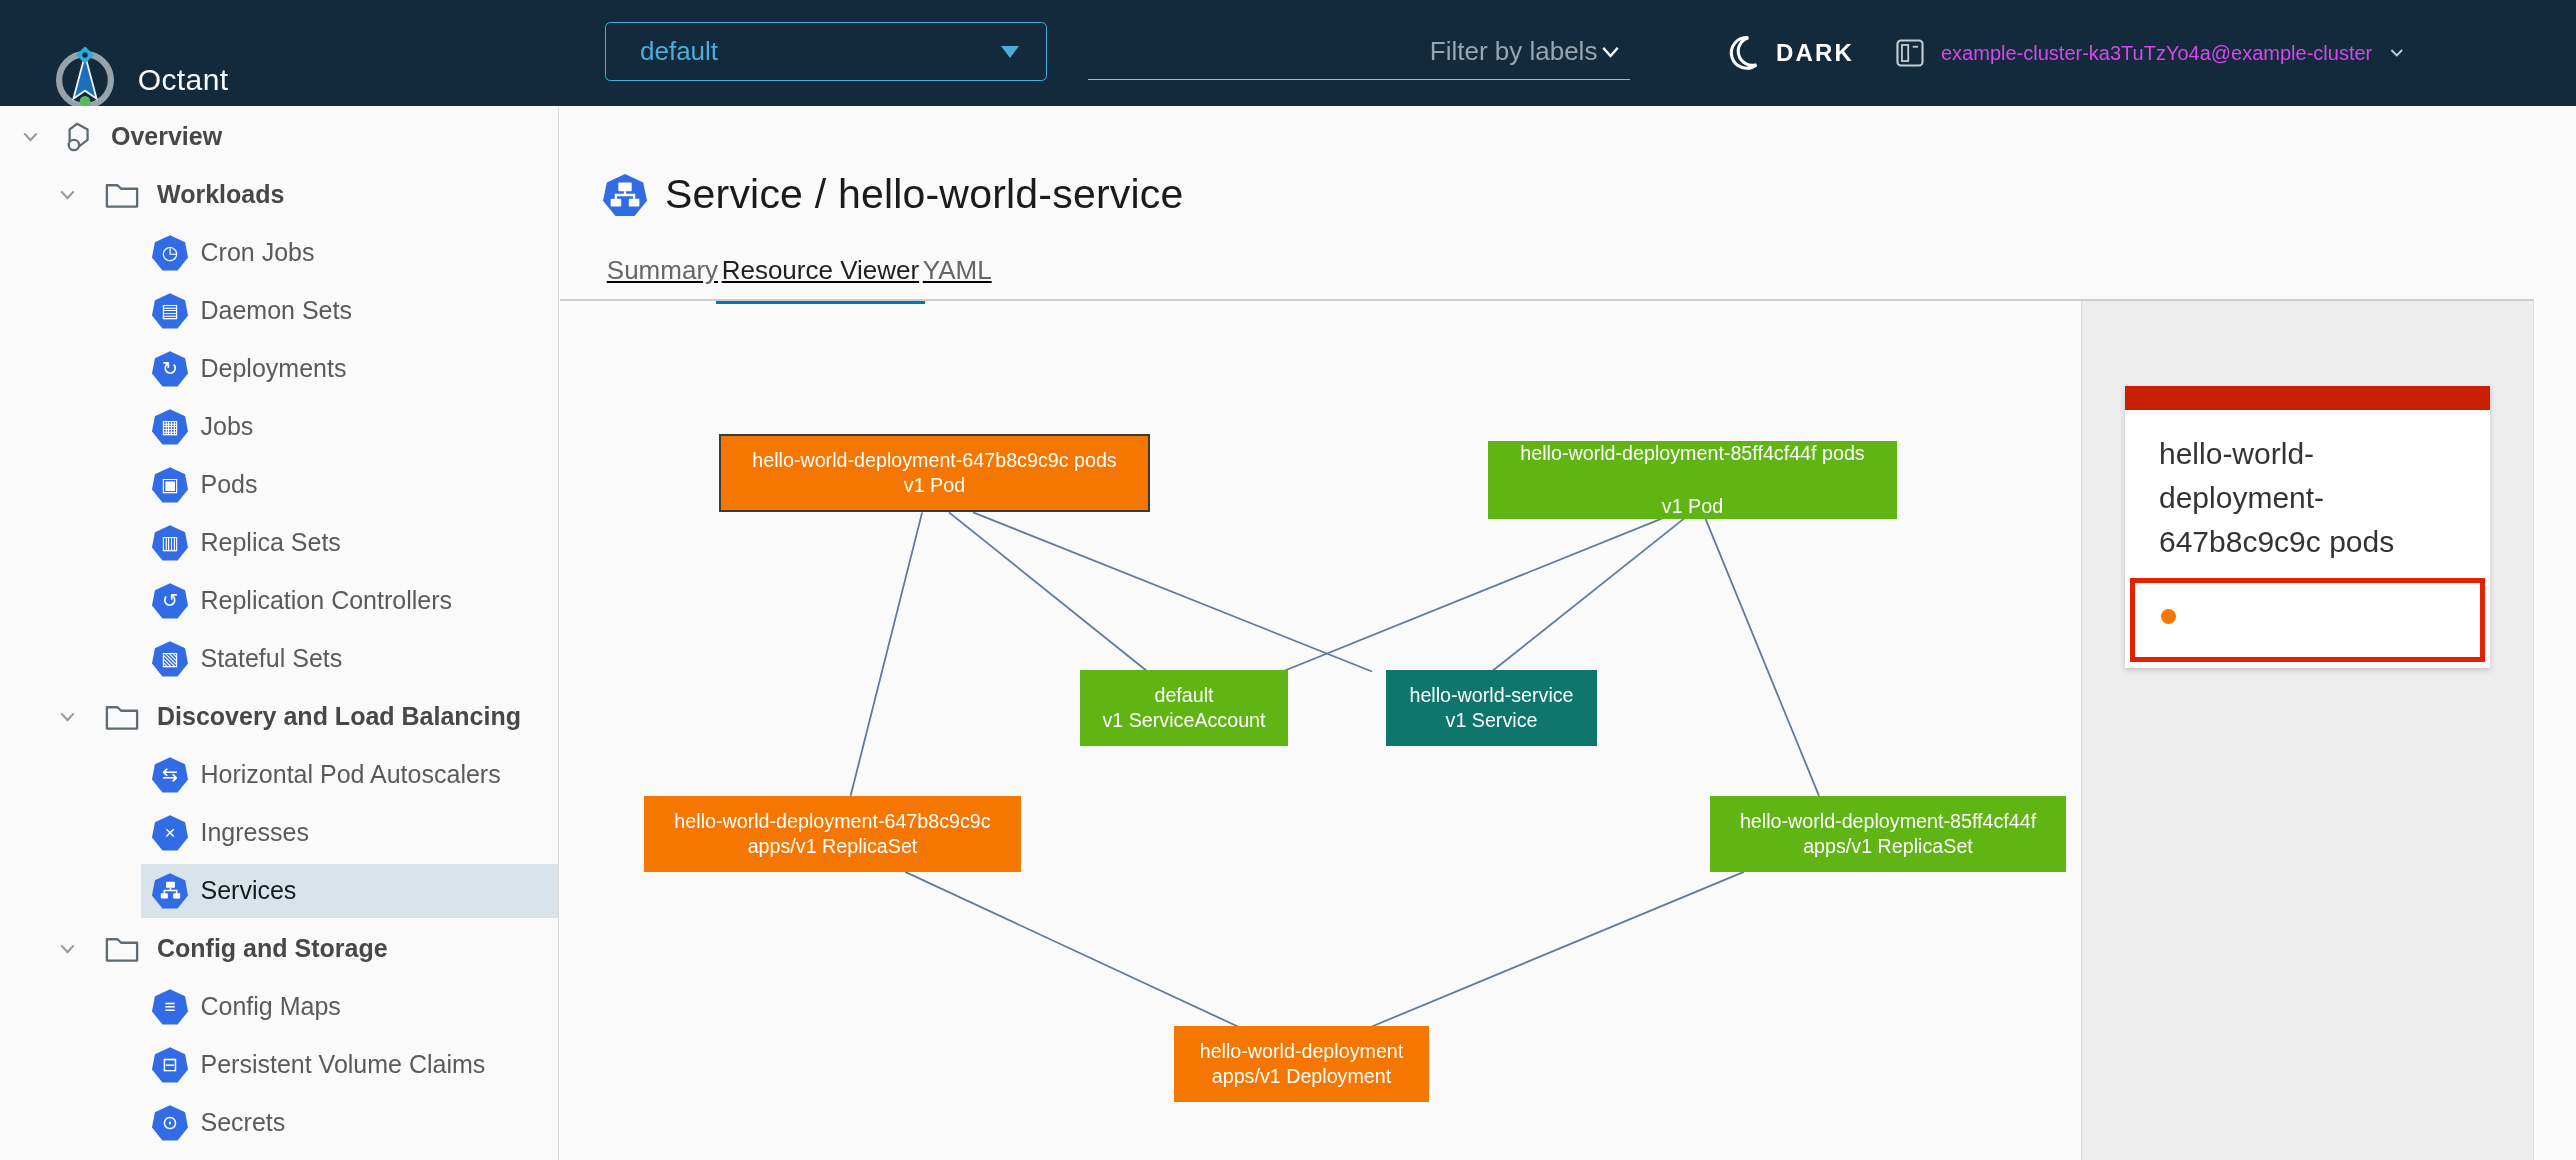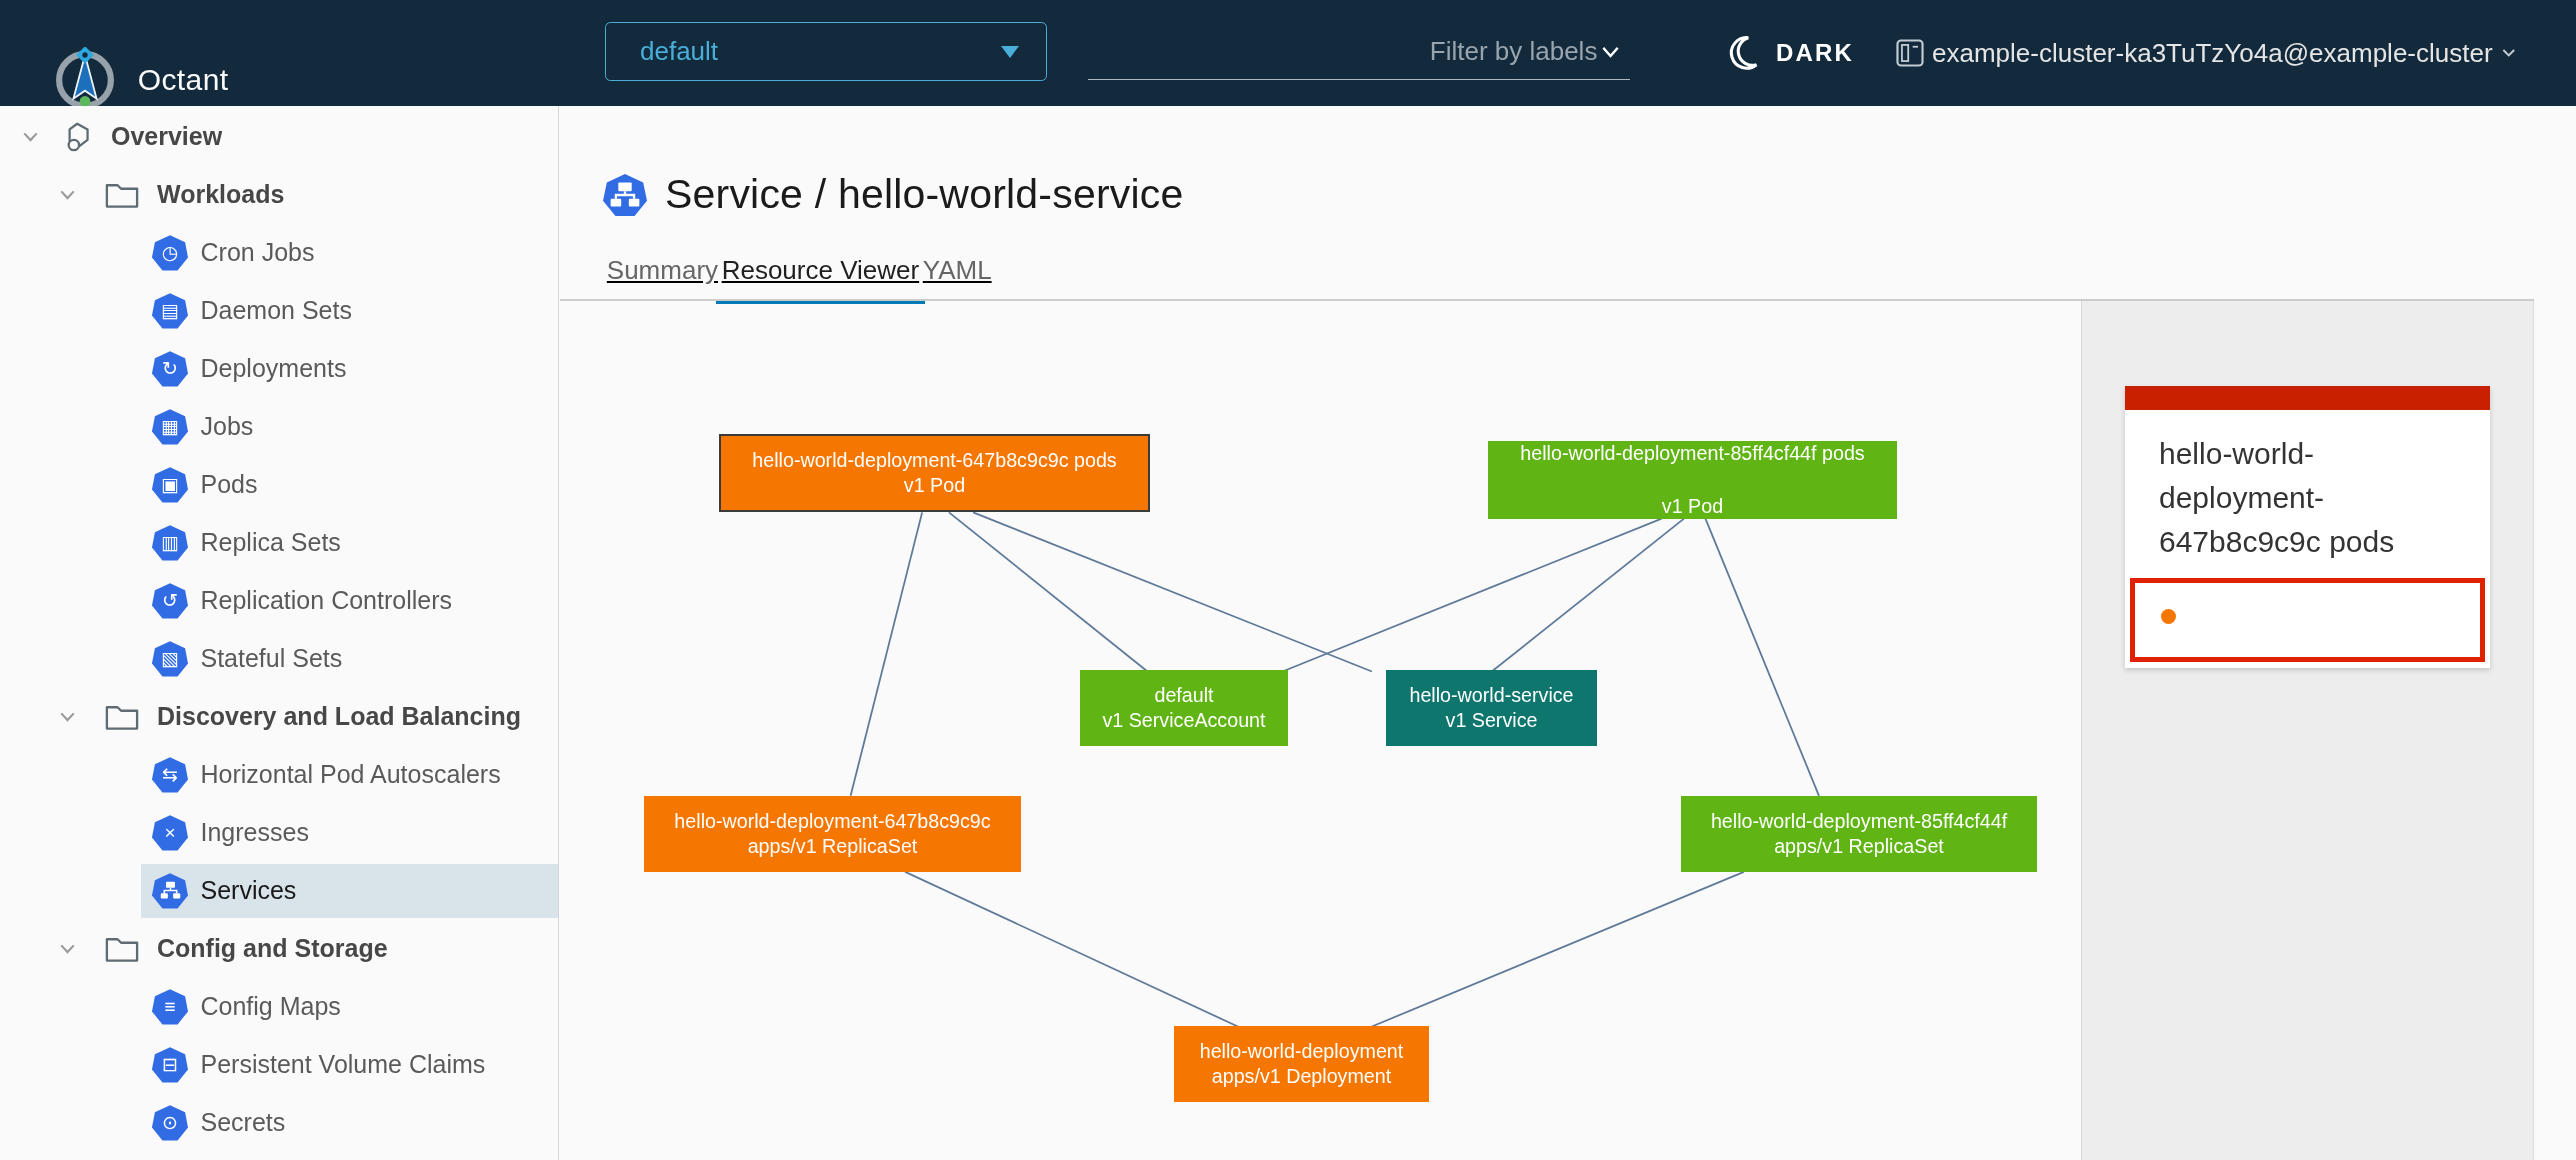--- a/index.html
+++ b/index.html
@@ -16,22 +16,22 @@
   .ns-dropdown{position:absolute;left:605px;top:22.4px;width:442px;height:59px;
     border:1.8px solid #49afd9;border-radius:5.4px;box-sizing:border-box;
     display:flex;align-items:center;justify-content:space-between;padding:0 27px 0 34px;
     color:#49afd9;font-size:26px;cursor:pointer;}
   .caret-down{width:0;height:0;border-left:9.8px solid transparent;border-right:9.8px solid transparent;border-top:12.5px solid #49afd9;}
   .label-filter{position:absolute;left:1088px;top:24px;width:531px;height:55px;
     border-bottom:1.8px solid #aab5bc;display:flex;align-items:center;justify-content:flex-end;
     padding:0 5.4px;color:#99a5ae;font-size:26px;cursor:text;}
   .theme-toggle{position:absolute;left:1724px;top:0;height:106px;display:flex;align-items:center;gap:16px;
     color:#ffffff;font-size:24px;font-weight:700;letter-spacing:2.2px;cursor:pointer;}
-  .context-selector{position:absolute;left:1893px;top:0;height:106px;display:flex;align-items:center;gap:5px;
-    color:#e5e5e5;font-size:26px;cursor:pointer;}
+  .context-selector{position:absolute;left:1893px;top:0;height:106px;display:flex;align-items:center;gap:14px;
+    color:#d946ef;font-size:20px;cursor:pointer;}
   
   .sidebar{position:absolute;left:0;top:106px;width:559px;height:1054px;background:#fafafa;
     border-right:0.9px solid #d7d7d7;box-sizing:border-box;padding-top:1.8px;}
   .srow{height:58px;display:flex;align-items:center;position:relative;cursor:pointer;}
   .srow > *{position:relative;z-index:1;flex:0 0 auto;}
   .srow.selected::before{content:"";position:absolute;left:141px;right:0;top:1.8px;bottom:1.8px;background:#d8e3ea;z-index:0;}
   .s-label{font-size:25px;color:#5a5a5a;white-space:nowrap;}
   .srow.lv-root .s-label,.srow.lv-section .s-label{font-weight:700;color:#474747;}
   .srow.selected .s-label{color:#191919;}
   .srow.lv-root .chev-icon{margin-left:18px;}
@@ -261,21 +261,21 @@
           <span class="kd">v1 ServiceAccount</span>
         </div>
         <div class="g-node" style="left: 826px; top: 369px; width: 211px; height: 76px; background: #0f766e; text-align: right;">
           <span class="nm">hello-world-service</span>
           <span class="kd">v1 Service</span>
         </div>
         <div class="g-node" style="left: 84px; top: 495px; width: 377px; height: 76px; background: rgb(245, 118, 0);">
           <span class="nm">hello-world-deployment-647b8c9c9c</span>
           <span class="kd">apps/v1 ReplicaSet</span>
         </div>
-        <div class="g-node" style="left: 1121px; top: 495px; width: 356px; height: 76px; background: rgb(96, 181, 21);">
+        <div class="g-node" style="left: 1150px; top: 495px; width: 356px; height: 76px; background: rgb(96, 181, 21);">
           <span class="nm">hello-world-deployment-85ff4cf44f</span>
           <span class="kd">apps/v1 ReplicaSet</span>
         </div>
         <div class="g-node" style="left: 614px; top: 725px; width: 255px; height: 76px; background: rgb(245, 118, 0);">
           <span class="nm">hello-world-deployment</span>
           <span class="kd">apps/v1 Deployment</span>
         </div>
       </div>
 
     <aside class="panel">

